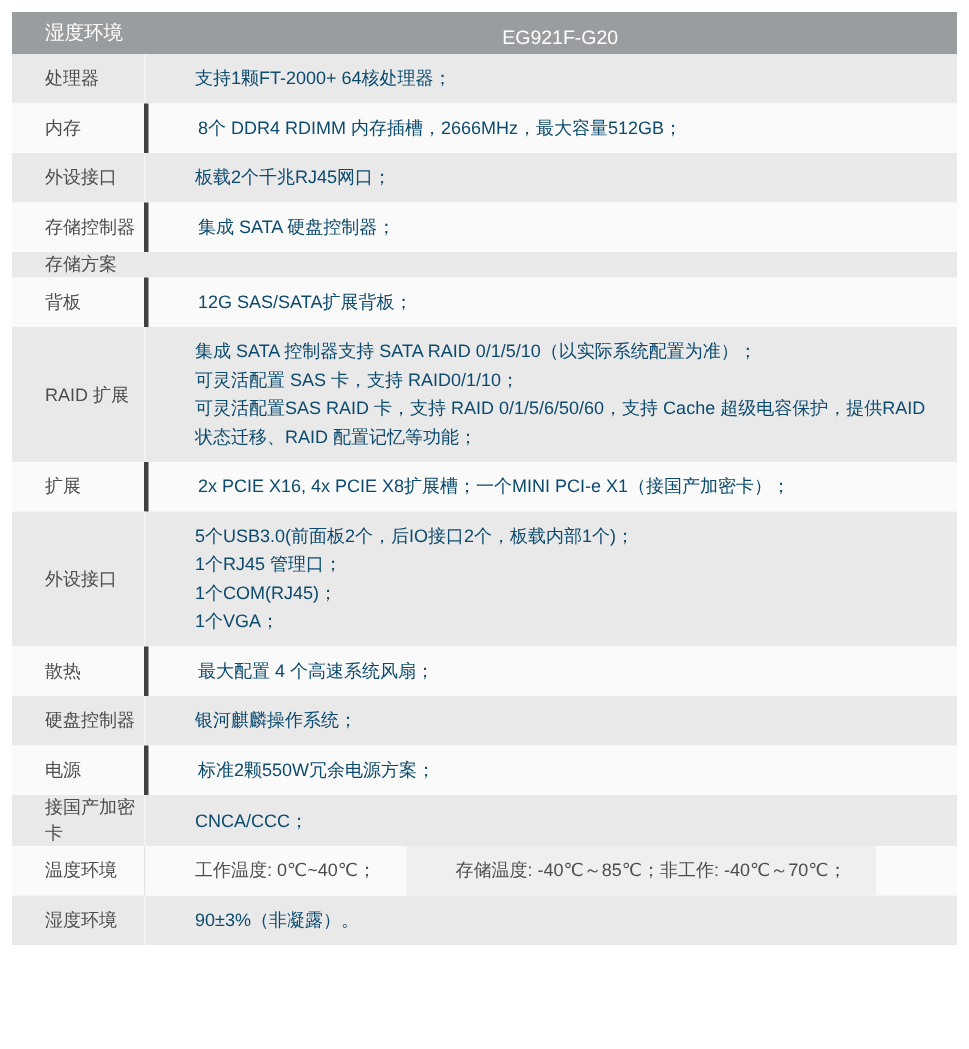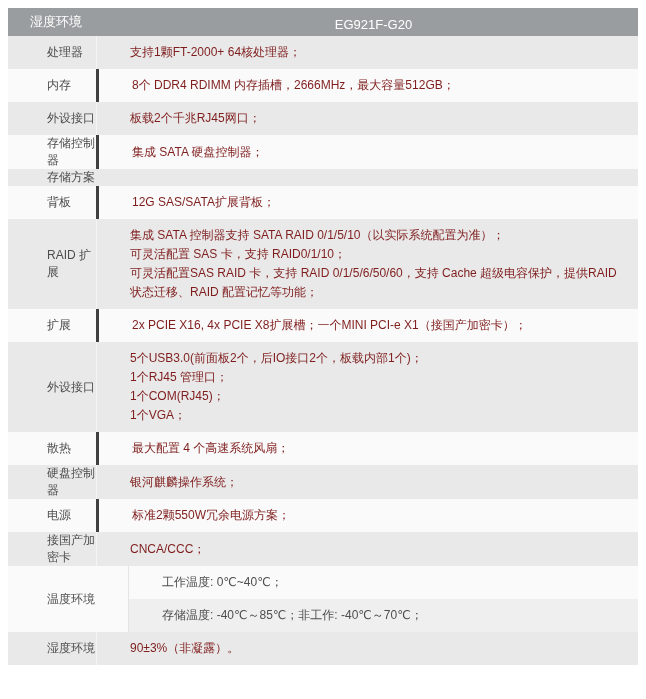--- a/index.html
+++ b/index.html
@@ -15,57 +15,55 @@
 
   .row.header {
     background: #9a9d9f;
     height: 28px;
   }
   .row.header .cell { color: #ffffff; font-size: 13px; display: flex; align-items: center; }
 
   .cell.label {
     width: 88px;
     flex: 0 0 88px;
-    padding-left: 39px;
+    padding-left: 22px;
     display: flex;
     align-items: center;
     font-size: 12px;
     color: #4d4d4d;
   }
   .cell.value {
     flex: 1;
     padding-left: 33px;
     padding-right: 20px;
     display: flex;
     flex-direction: column;
     justify-content: center;
     font-size: 12px;
-    color: #7f1d1d;
+    color: #0c4a6e;
     line-height: 19px;
   }
   .row.header .cell.label { padding-left: 22px; }
   .row.header .cell.value { border-left: none; }
 
   .row.shade-gray  { background: #e9e9e9; }
   .row.shade-light { background: #fafafa; }
   .row.shade-gray  .cell.value { border-left: 1px solid #f4f4f4; }
   .row.shade-light .cell.value { border-left: 3px solid #404040; }
 
   .row .cell.value { padding-top: 7px; padding-bottom: 7px; min-height: 33px; }
   .value-line { display: block; }
 
   
   .row.has-subrows { background: #fafafa; }
   .row.has-subrows .value-wrap {
     flex: 1;
     display: flex;
-    flex-direction: column;
     border-left: 1px solid #e4e4e4;
     padding: 0;
-    margin-left: 32px;
   }
   .subrow {
     min-height: 33px;
     display: flex;
     align-items: center;
     padding-left: 33px;
     padding-right: 20px;
     font-size: 12px;
     color: #4d4d4d;
     line-height: 19px;

